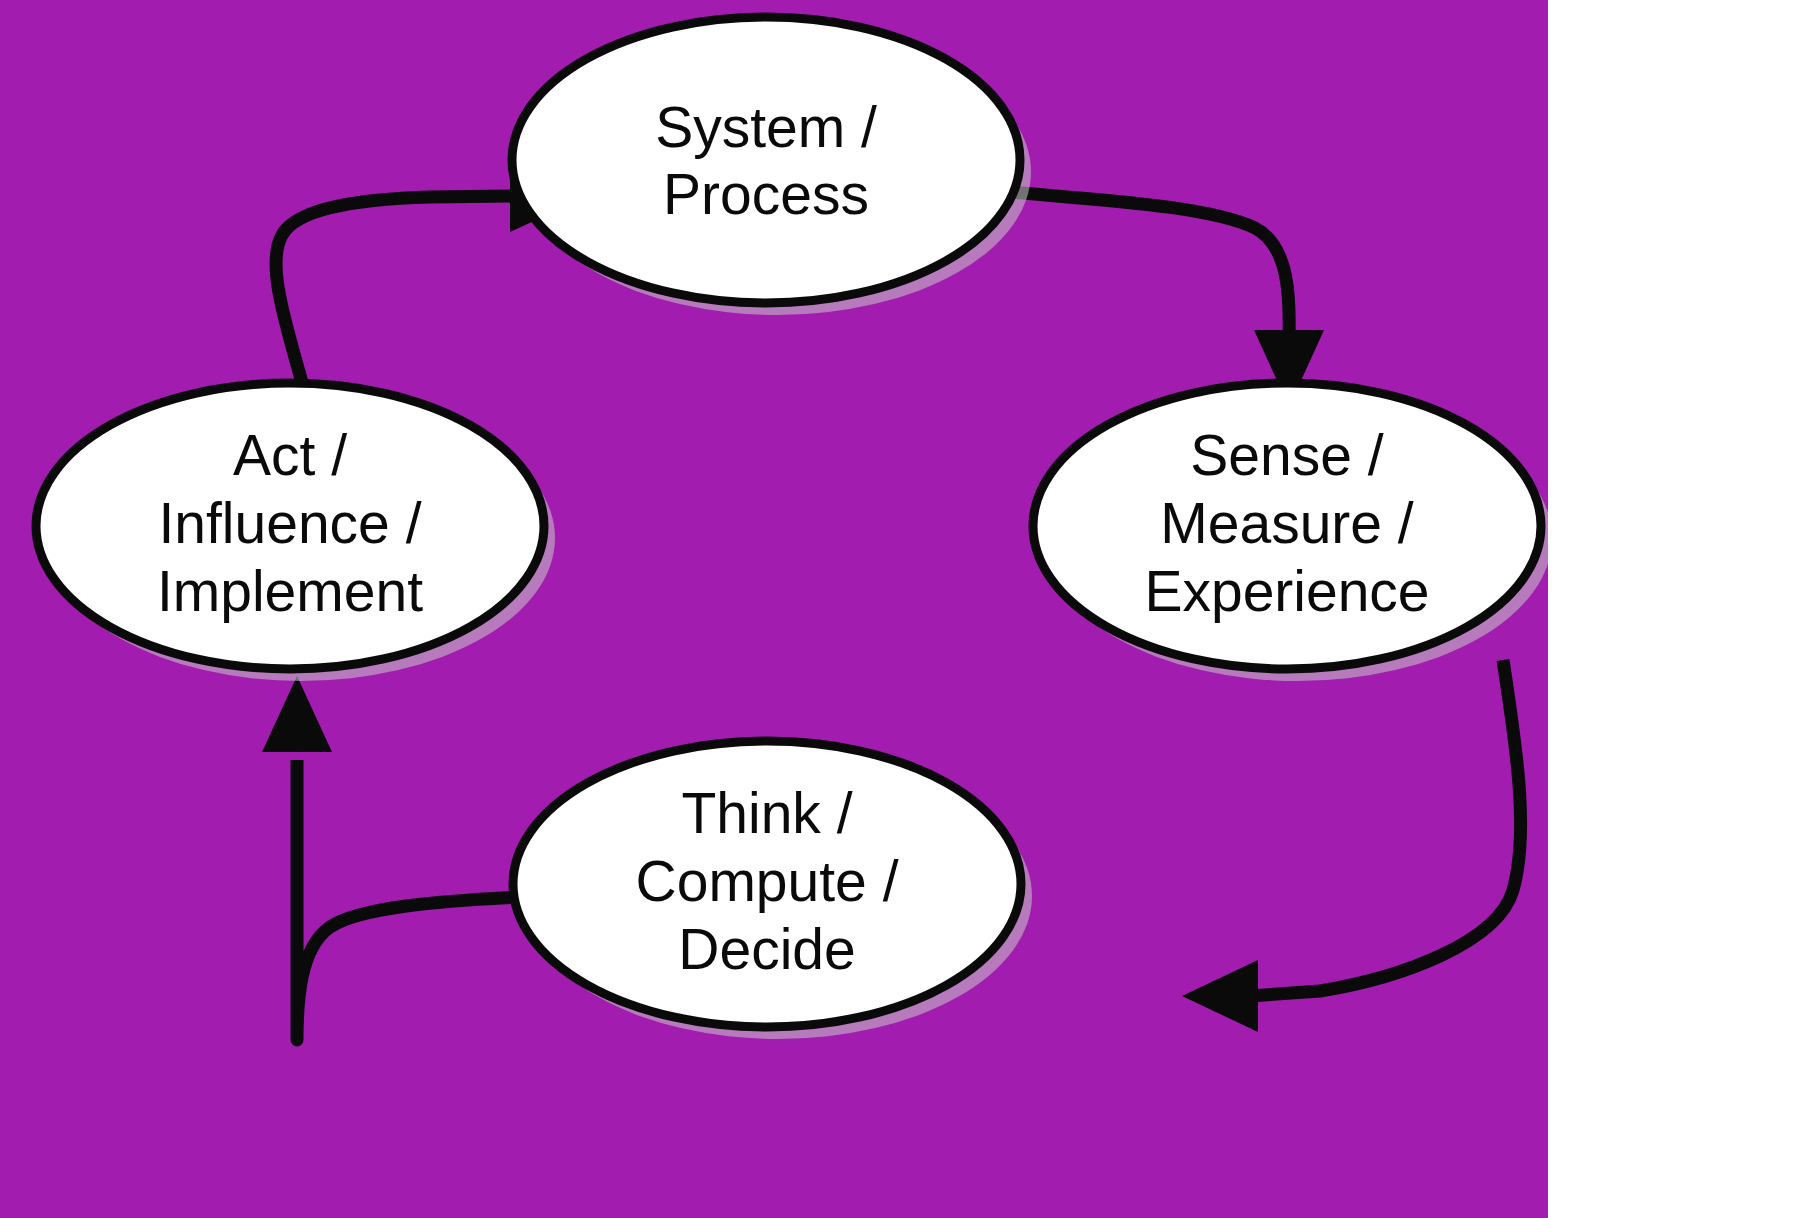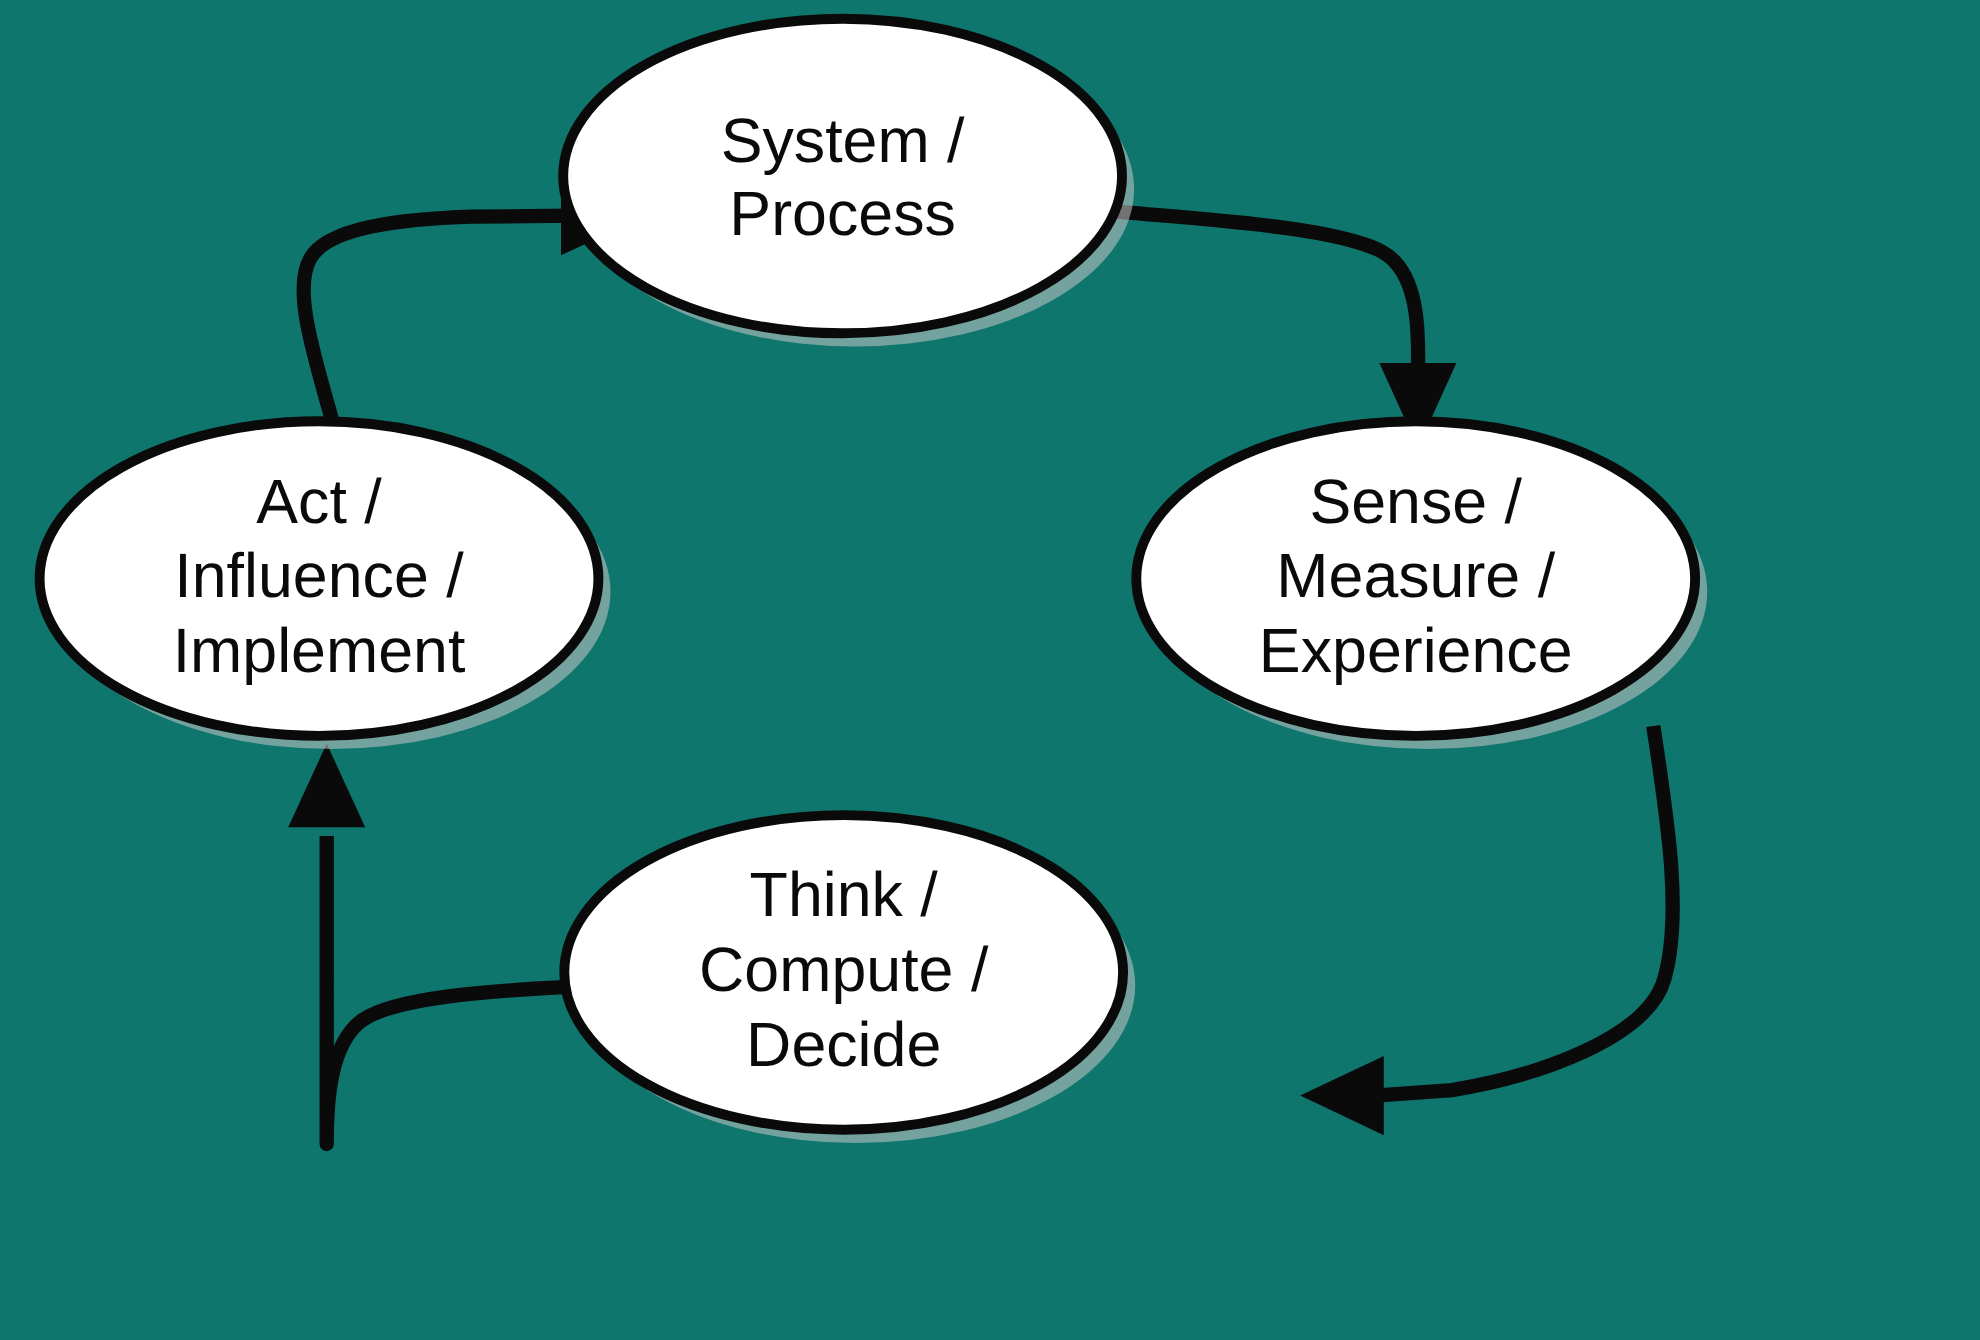--- a/index.html
+++ b/index.html
@@ -5,23 +5,23 @@
   html, body {
     margin: 0;
     padding: 0;
     background: #ffffff;
   }
   body {
     font-family: "Liberation Sans", sans-serif;
   }
   #canvas-wrap {
     position: relative;
-    width: 1800px;
+    width: 1548px;
     height: 1218px;
-    background: #0f766e;
+    background: #a21caf;
     overflow: hidden;
   }
   svg#diagram {
     display: block;
     width: 1800px;
     height: 1218px;
   }
   .node-ellipse {
     fill: #ffffff;
     stroke: #0a0a0a;

